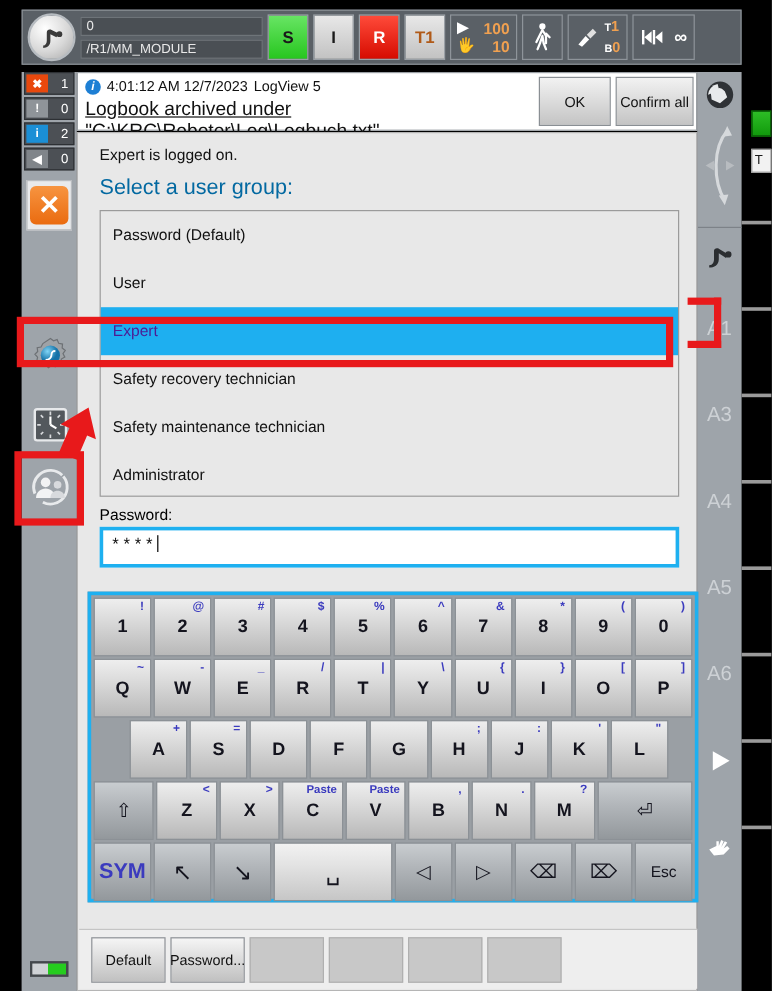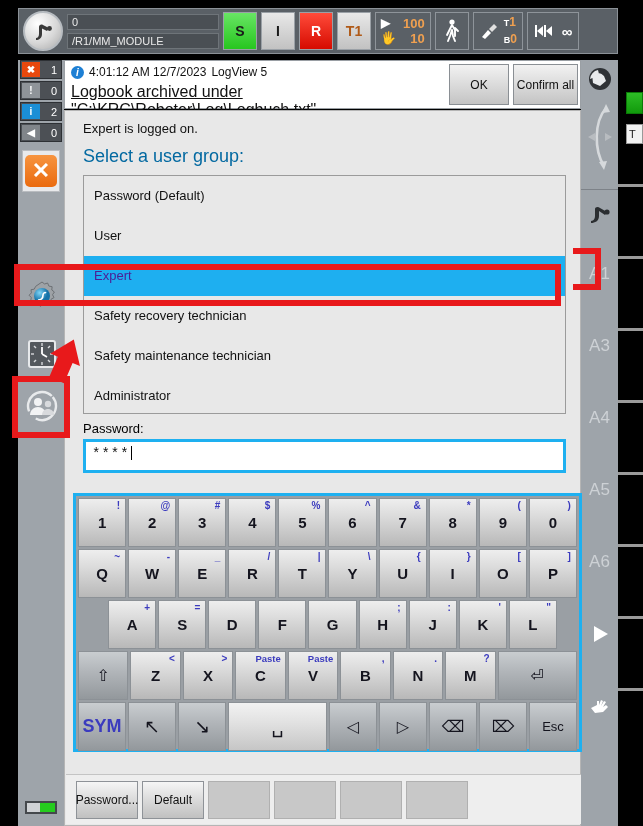--- a/index.html
+++ b/index.html
@@ -677,22 +677,22 @@
         <div class="key dark">
             <span class="glyph">⌦</span>
           </div>
         <div class="key dark">
             <span style="font-size:13px;font-weight:normal">Esc</span>
           </div>
       </div>
     </div>
 
     <div class="btnbar">
+      <div class="fbtn">Default</div>
       <div class="fbtn">Password...</div>
-      <div class="fbtn">Default</div>
       <div class="fbtn empty"></div>
       <div class="fbtn empty"></div>
       <div class="fbtn empty"></div>
       <div class="fbtn empty"></div>
     </div>
   </div>
 
   <div class="annot redbox-expert"></div>
   <div class="annot redbox-user"></div>
   <div class="annot redbox-a1"></div>

